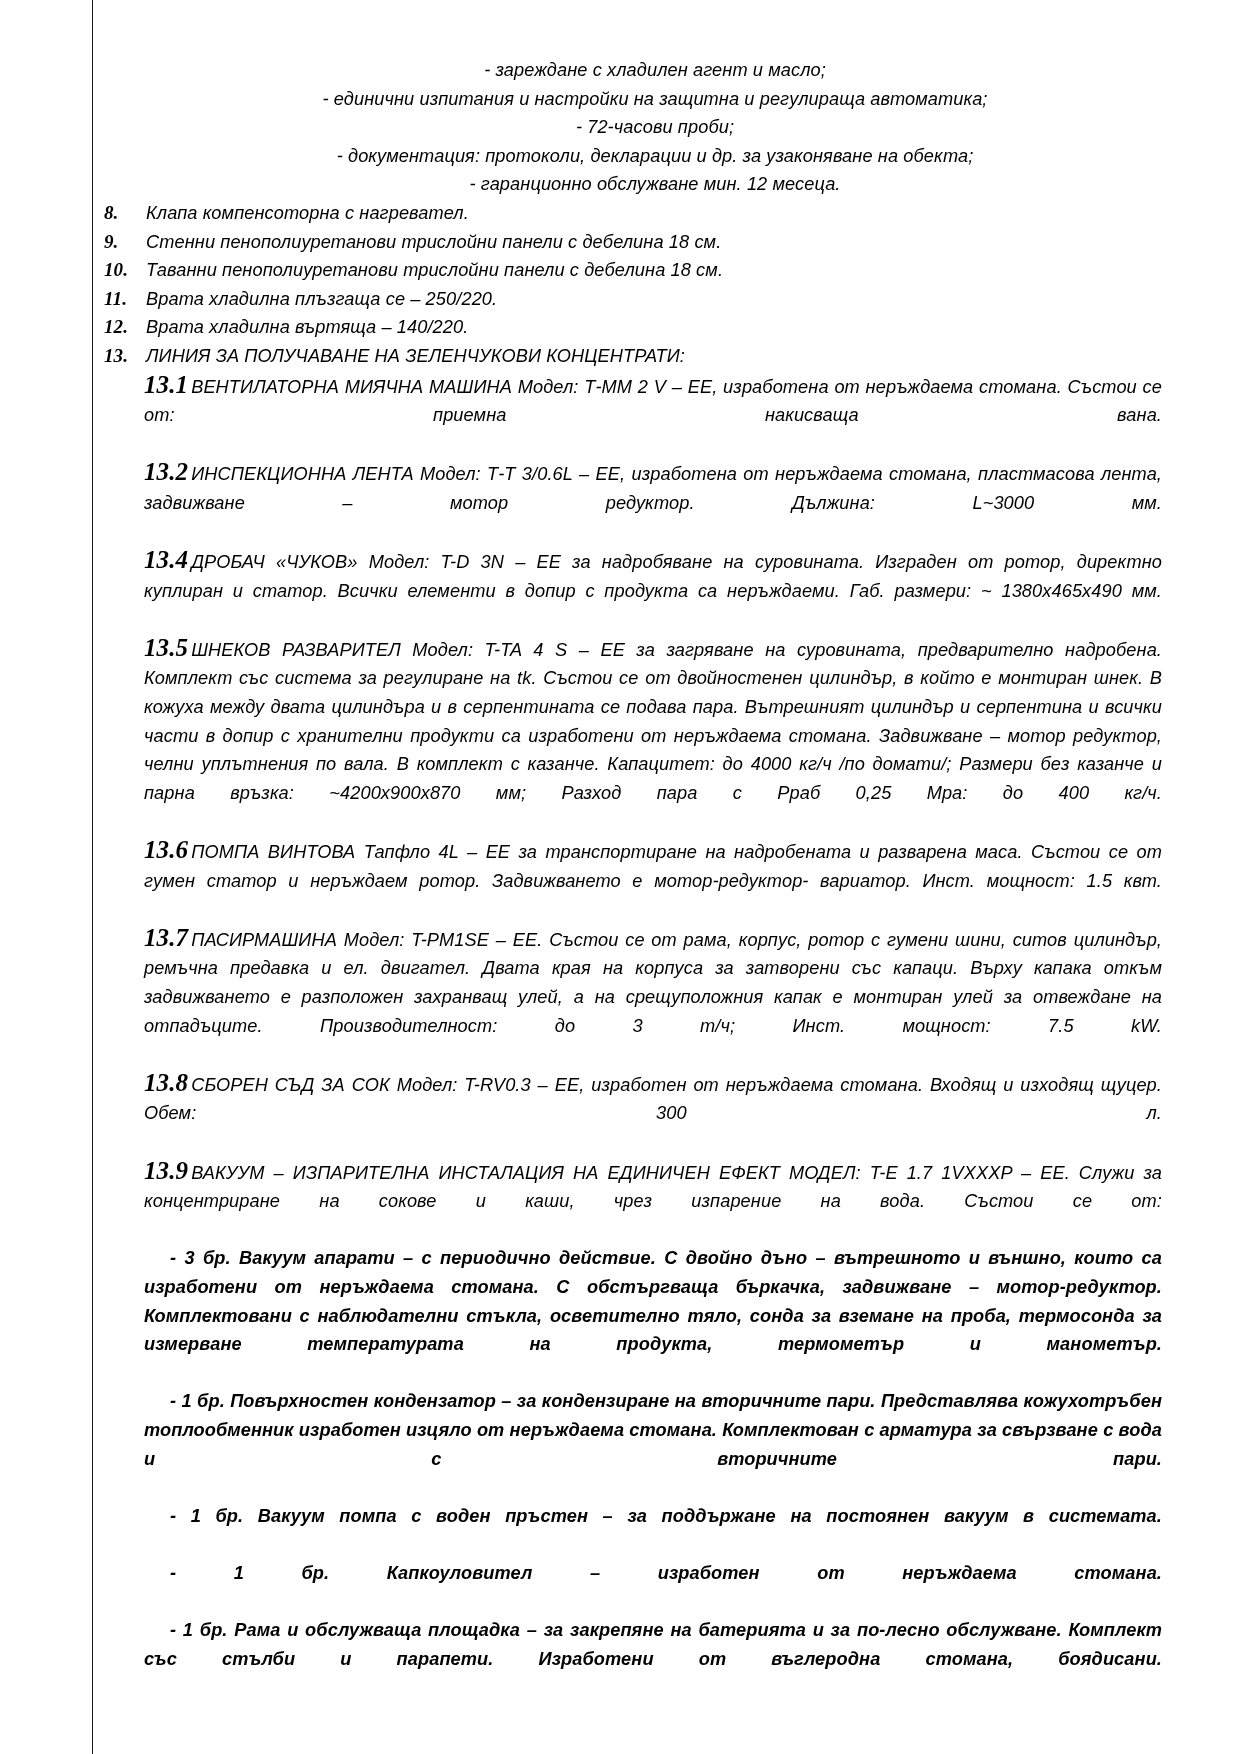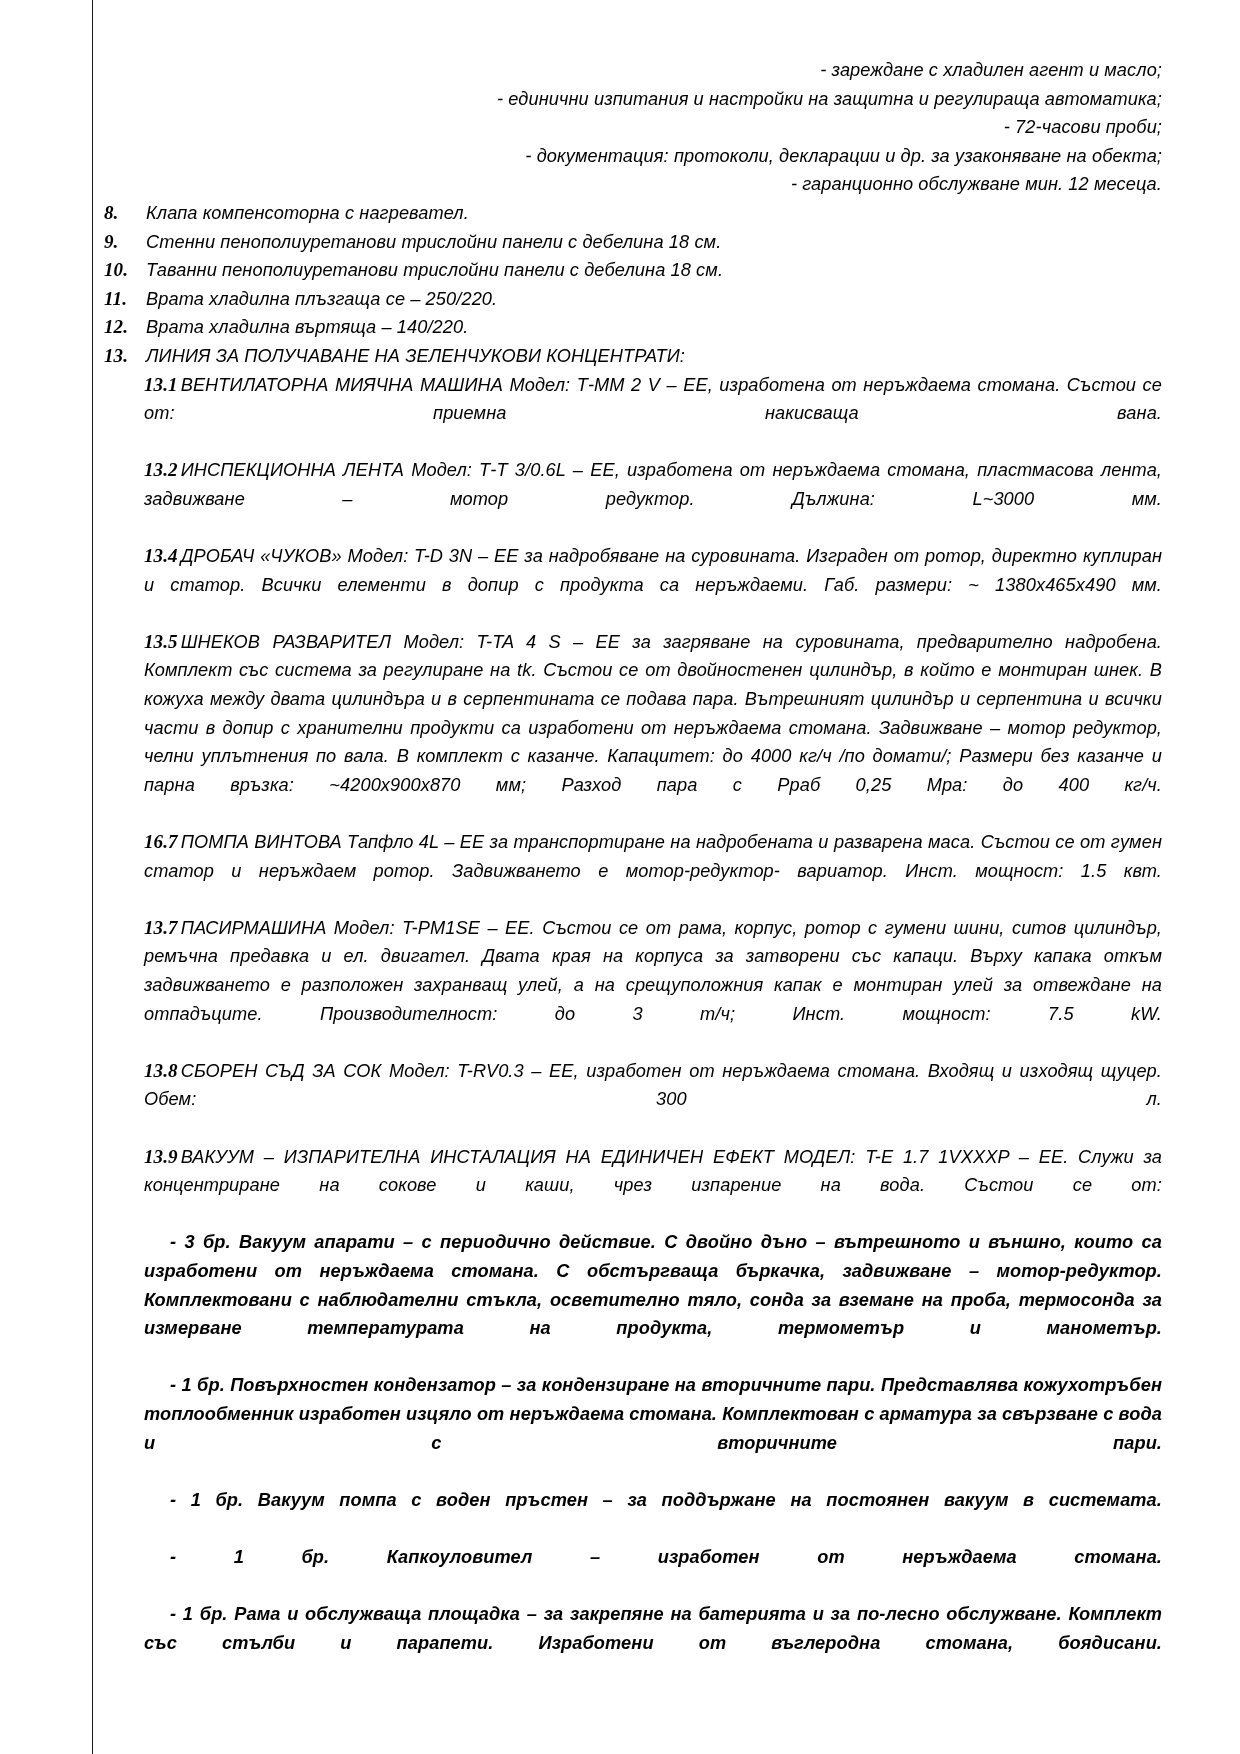--- a/index.html
+++ b/index.html
@@ -36,21 +36,21 @@
     font-style: italic;
     font-size: 18.2px;
     line-height: 28.6px;
     text-align: justify;
     letter-spacing: 0.1px;
   }
 
   
   .dash-line {
     margin: 0 0 0 48px;
-    text-align: right;
+    text-align: center;
     white-space: nowrap;
   }
 
   
   .num-item {
     display: flex;
     align-items: flex-start;
     margin: 0;
   }
   .num-item .num {
@@ -73,21 +73,21 @@
   .sub {
     margin: 0;
     padding-left: 44px;
     text-align: justify;
     text-indent: 0;
   }
   .sub .lbl {
     font-weight: bold;
     font-style: italic;
     font-family: "Liberation Serif", "DejaVu Serif", serif;
-    font-size: 19px;
+    font-size: 25px;
     padding-right: 3px;
     margin-top: 12px;
   }
   
   .sub::after {
     content: "";
     display: inline-block;
     width: 100%;
   }
 
@@ -156,21 +156,21 @@
       <p class="sub">
         <span class="lbl">13.2</span><span>ИНСПЕКЦИОННА ЛЕНТА Модел: Т-Т 3/0.6L – ЕЕ, изработена от неръждаема стомана, пластмасова лента, задвижване – мотор редуктор. Дължина: L~3000  мм.</span>
       </p>
       <p class="sub">
         <span class="lbl">13.4</span><span>ДРОБАЧ «ЧУКОВ»  Модел: T-D 3N – ЕЕ за надробяване на суровината. Изграден от ротор, директно куплиран и статор. Всички елементи в допир с продукта са неръждаеми. Габ. размери: ~ 1380х465х490 мм.</span>
       </p>
       <p class="sub">
         <span class="lbl">13.5</span><span>ШНЕКОВ РАЗВАРИТЕЛ Модел: T-TA 4 S – ЕЕ за загряване на суровината, предварително надробена. Комплект със система за регулиране на tk. Състои се от двойностенен цилиндър, в който е монтиран шнек. В кожуха между двата цилиндъра и в серпентината се подава пара. Вътрешният цилиндър и серпентина и всички части в допир с хранителни продукти са изработени от неръждаема стомана. Задвижване – мотор редуктор, челни уплътнения по вала. В комплект с казанче. Капацитет: до 4000 кг/ч /по домати/; Размери без казанче и парна връзка: ~4200х900х870 мм; Разход пара с Рраб 0,25 Мра: до 400 кг/ч.</span>
       </p>
       <p class="sub">
-        <span class="lbl">16.7</span><span>ПОМПА ВИНТОВА Тапфло 4L – ЕЕ за транспортиране на надробената и разварена маса. Състои се от гумен статор и неръждаем ротор. Задвижването е мотор-редуктор- вариатор. Инст. мощност: 1.5 квт.</span>
+        <span class="lbl">13.6</span><span>ПОМПА ВИНТОВА Тапфло 4L – ЕЕ за транспортиране на надробената и разварена маса. Състои се от гумен статор и неръждаем ротор. Задвижването е мотор-редуктор- вариатор. Инст. мощност: 1.5 квт.</span>
       </p>
       <p class="sub">
         <span class="lbl">13.7</span><span>ПАСИРМАШИНА Модел: T-PM1SE – ЕЕ. Състои се от рама, корпус, ротор с гумени шини, ситов цилиндър, ремъчна предавка и ел. двигател. Двата края на корпуса за затворени със капаци. Върху капака откъм задвижването е разположен захранващ улей, а на срещуположния капак е монтиран улей за отвеждане на отпадъците. Производителност: до 3 т/ч; Инст. мощност:  7.5 kW.</span>
       </p>
       <p class="sub">
         <span class="lbl">13.8</span><span>СБОРЕН СЪД ЗА СОК Модел: T-RV0.3 – ЕЕ, изработен от неръждаема стомана. Входящ и изходящ щуцер. Обем: 300 л.</span>
       </p>
       <p class="sub">
         <span class="lbl">13.9</span><span>ВАКУУМ – ИЗПАРИТЕЛНА ИНСТАЛАЦИЯ НА ЕДИНИЧЕН ЕФЕКТ МОДЕЛ: T-E 1.7 1VXXXP – EE. Служи за концентриране на сокове и каши, чрез изпарение на вода. Състои се от:</span>
       </p>

